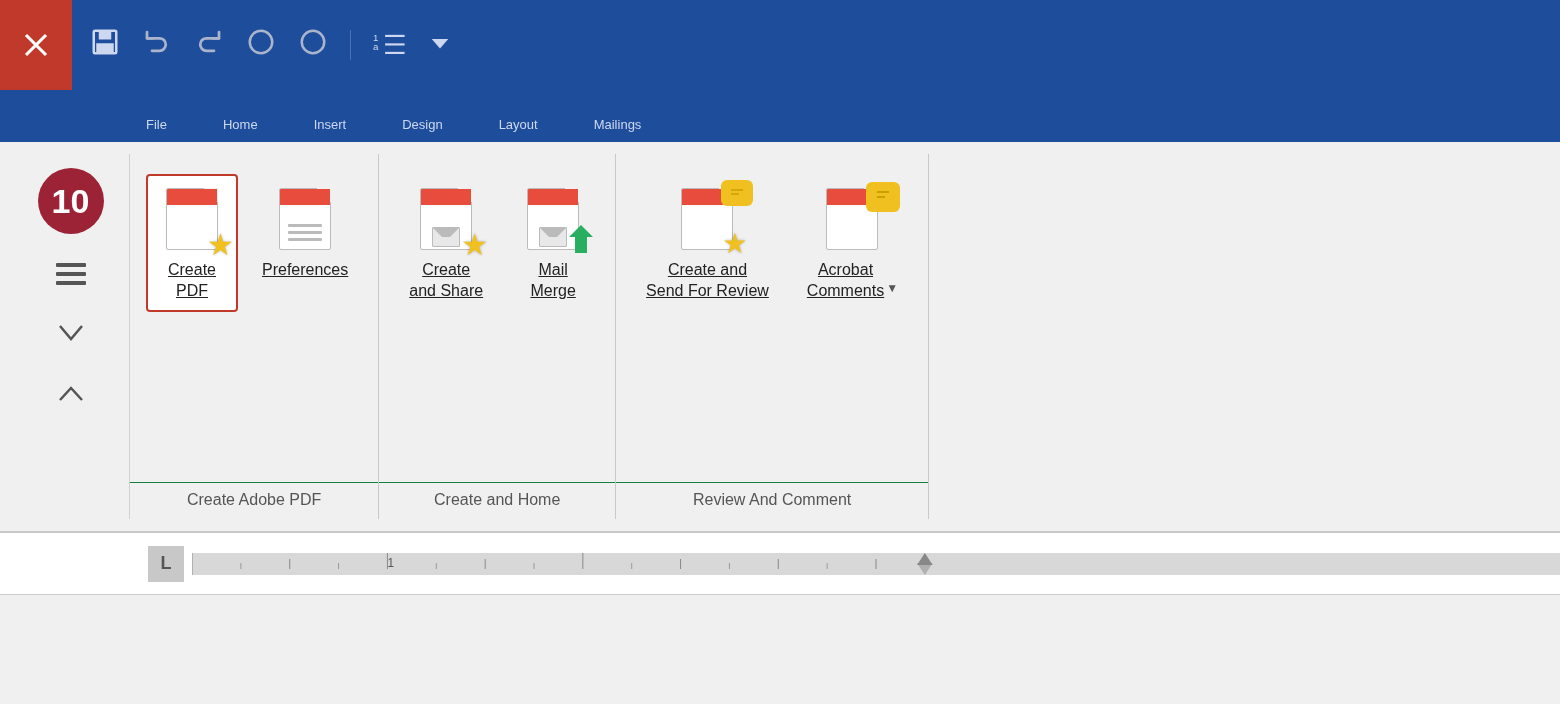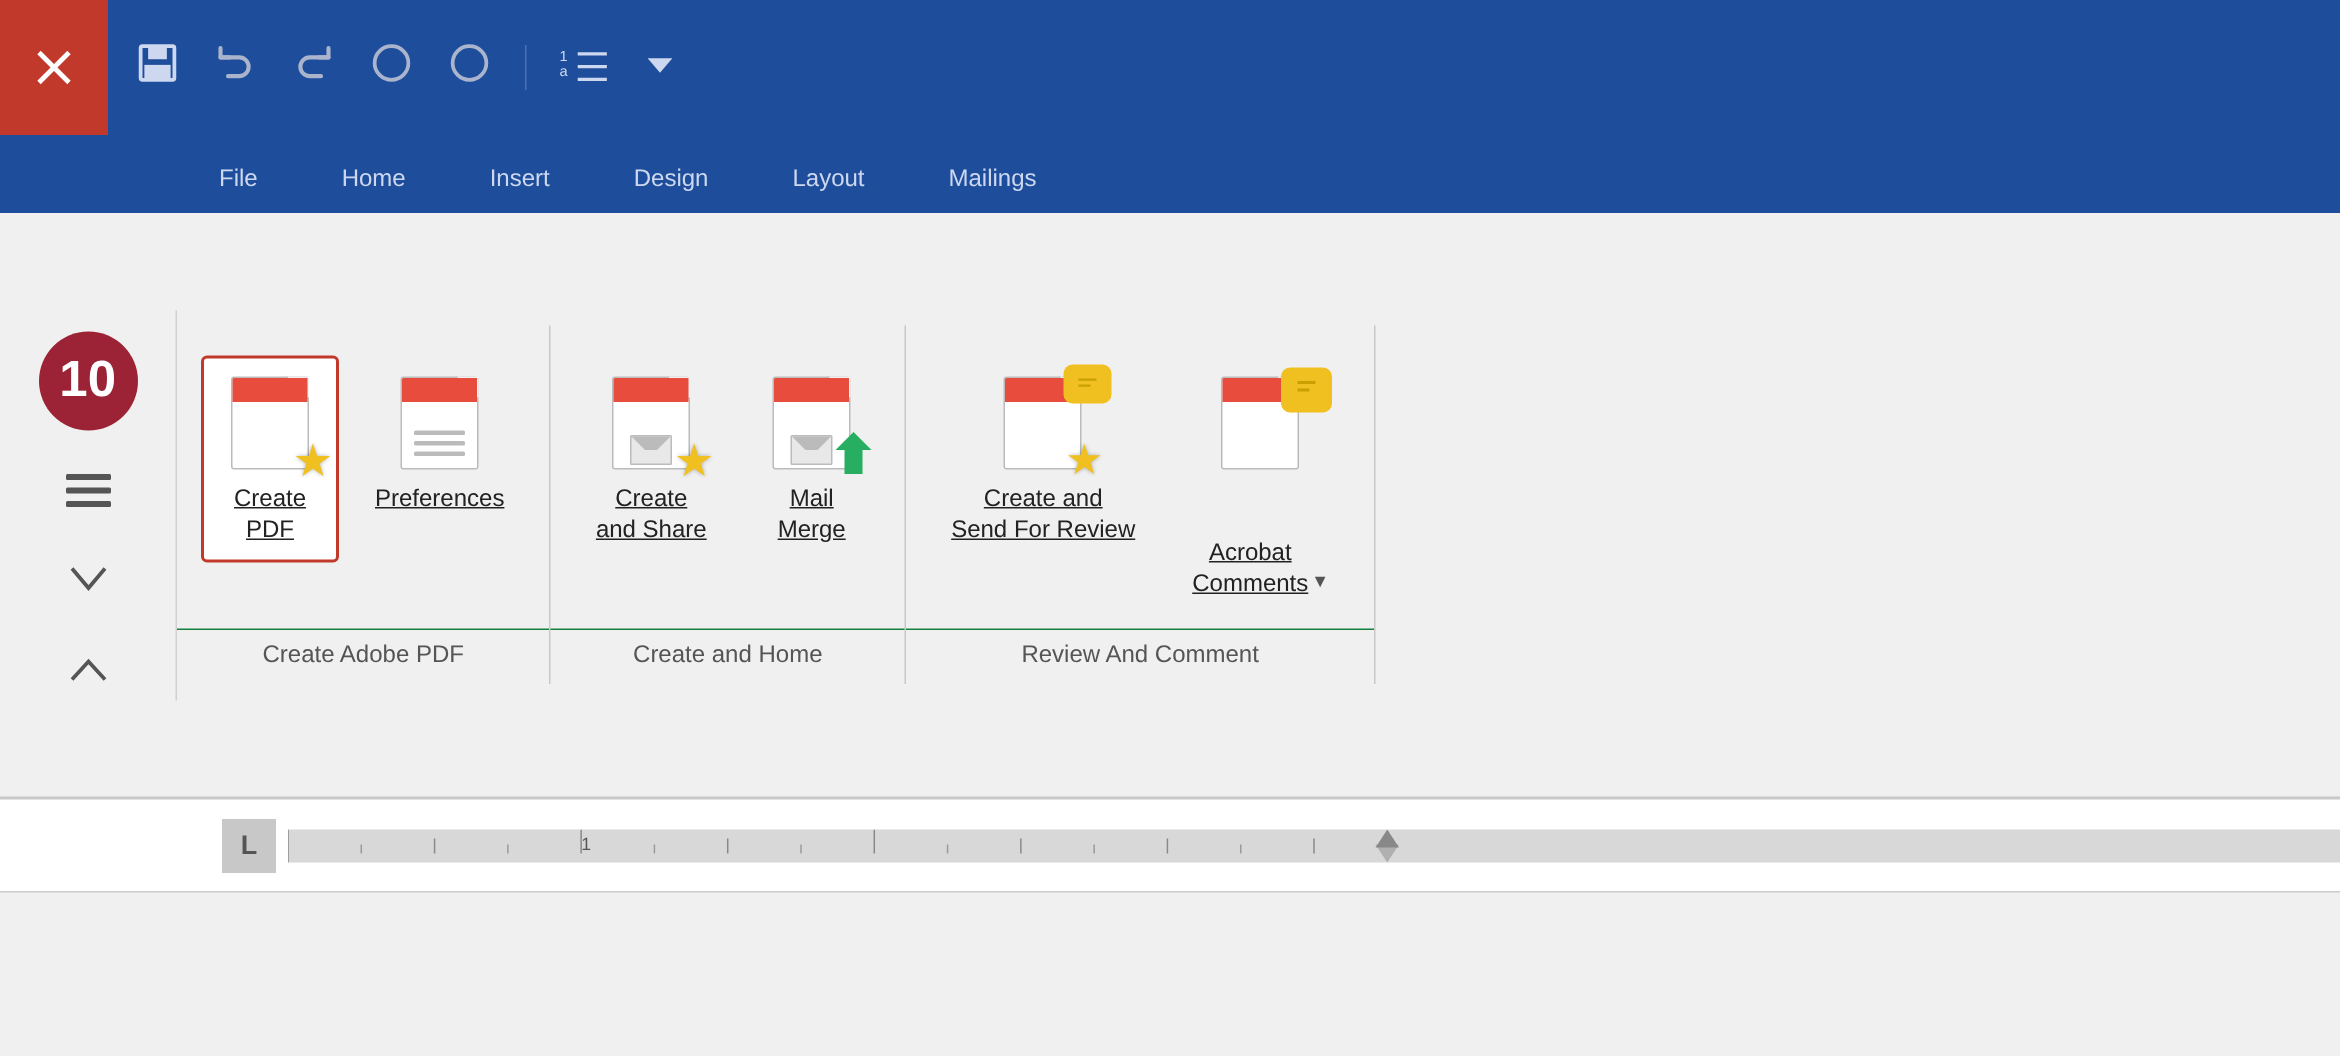--- a/index.html
+++ b/index.html
@@ -45,37 +45,36 @@
     .ribbon-tabs {
       display: flex;
       background: #1e4d9b;
       height: 52px;
       align-items: flex-end;
       padding: 0 118px;
     }
     .ribbon-tab {
       padding: 10px 28px;
       color: #cdd8f0;
-      font-size: 16px;
+      font-size: 13px;
       font-weight: 400;
       cursor: pointer;
       height: 44px;
       display: flex;
-      align-items: center;
+      align-items: flex-end;
       border-radius: 3px 3px 0 0;
     }
 
     
     .ribbon-content {
       background: #f0f0f0;
       border-bottom: 1px solid #c8c8c8;
       display: flex;
       height: 390px;
-      padding: 0;
-      align-items: center;
+      padding: 12px;
     }
 
     
     .left-sidebar {
       width: 118px;
       background: #f0f0f0;
       display: flex;
       flex-direction: column;
       align-items: center;
       padding-top: 8px;
@@ -468,21 +467,21 @@
 
             <div style="position:absolute; top:-2px; right:-16px; background:#f0c020; border-radius:6px; width:34px; height:30px; display:flex; align-items:center; justify-content:center;">
               <svg width="22" height="20" viewBox="0 0 22 20">
                 <rect width="22" height="16" rx="4" fill="#f0c020"></rect>
                 <line x1="5" y1="5" x2="17" y2="5" stroke="#c8a000" stroke-width="2"></line>
                 <line x1="5" y1="10" x2="13" y2="10" stroke="#c8a000" stroke-width="2"></line>
                 <polygon points="5,16 9,16 5,20" fill="#f0c020"></polygon>
               </svg>
             </div>
           </div>
-          <div style="display:flex; align-items:center; gap:2px;margin-top:36px;">
+          <div style="display:flex; align-items:center; gap:2px;">
             <span class="ribbon-btn-label">Acrobat<br>Comments</span>
             <span style="font-size:12px; color:#555; margin-top:14px;">▼</span>
           </div>
         </button>
 
       </div>
       <div class="ribbon-group-label">Review And Comment</div>
     </div>
 
   </div>

